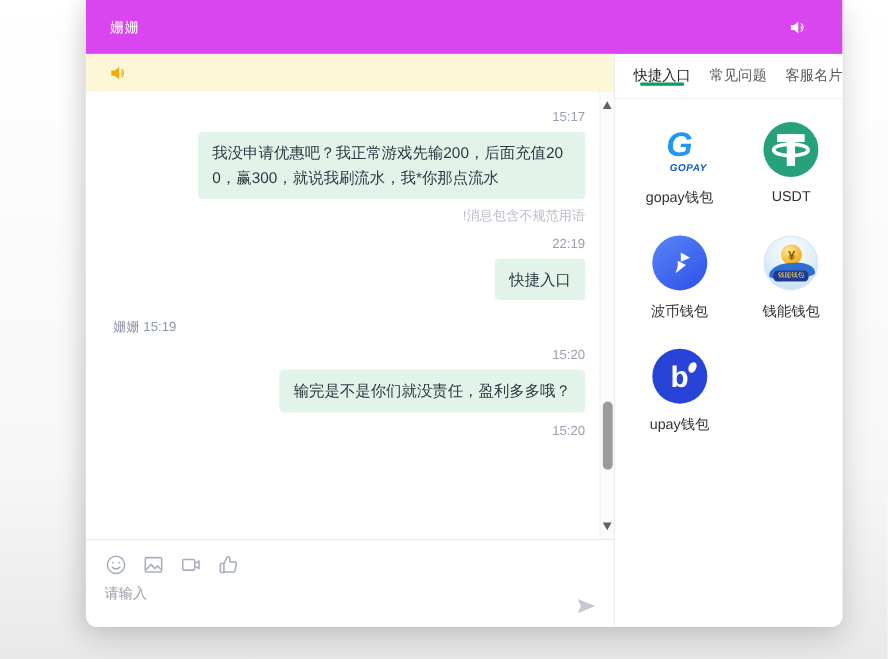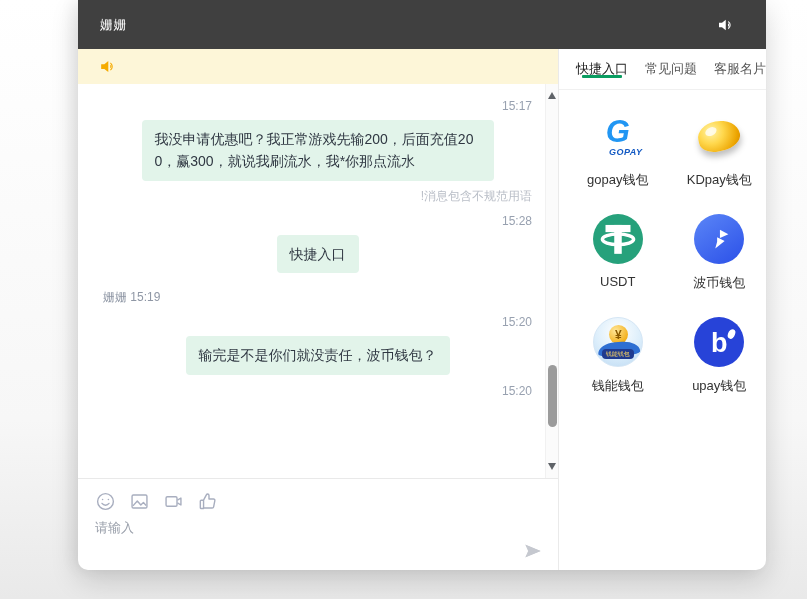--- a/index.html
+++ b/index.html
@@ -6,58 +6,58 @@
   html,body { width:807px; height:599px; overflow:hidden;
     font-family:"Liberation Sans","DejaVu Sans",sans-serif; }
   body { background:linear-gradient(180deg,#ffffff 0%,#f7f7f7 70%,#e9e9e9 100%); position:relative; }
 
   .window { position:absolute; left:78px; top:0; width:688px; height:570px;
     background:#fff; border-radius:0 0 10px 10px;
     box-shadow:0 10px 28px rgba(0,0,0,.16), -6px 0 14px rgba(0,0,0,.05); overflow:hidden;
     display:flex; flex-direction:column; }
 
   
-  .header { height:49px; background:#404040; display:flex; align-items:center;
+  .header { height:49px; background:#d946ef; display:flex; align-items:center;
     justify-content:space-between; padding:0 32px 0 22px; flex:0 0 auto; }
   .header-title { color:#fff; font-size:13px; letter-spacing:.5px; }
   .header-sound { width:18px; height:18px; display:flex; cursor:pointer; }
 
   .content { flex:1; display:flex; min-height:0; }
 
   
   .chat-col { width:480px; flex:0 0 480px; display:flex; flex-direction:column; min-height:0; }
   .notice-bar { height:35px; background:#fdf6d8; display:flex; align-items:center;
     padding-left:20px; flex:0 0 auto; }
   .notice-bar svg { width:19px; height:19px; }
 
   .chat-area { flex:1; position:relative; min-height:0; background:#fff; }
   .messages { position:absolute; inset:0 13px 0 0; padding:6px 13px 8px 25px; overflow:hidden; }
 
   .time { text-align:right; color:#98a1b0; font-size:12px; margin:9px 0 7px; }
   .msg-row { display:flex; margin:0 0 4px; }
-  .msg-row.right { justify-content:center; }
+  .msg-row.right { justify-content:flex-end; }
   .bubble { display:inline-block; max-width:352px; padding:8px 13px; border-radius:4px;
     font-size:14px; line-height:1.6; color:#2f3742; text-align:left; word-break:break-all; }
   .bubble.out { background:#e2f4ea; }
   .bubble.in  { background:#f0f0f2; }
   .notice-text { text-align:right; color:#b9bec7; font-size:12px; margin:7px 0 0; }
   .agent-label { text-align:left; color:#8f97a5; font-size:12px; margin:16px 0 8px; }
 
   
   .scrollbar { position:absolute; top:0; right:0; bottom:0; width:13px;
     background:#fbfbfb; border-left:1px solid #f1f1f1; }
   .scroll-up, .scroll-down { position:absolute; left:2px; width:0; height:0;
     border-left:4.5px solid transparent; border-right:4.5px solid transparent; cursor:pointer; }
   .scroll-up   { top:8px;  border-bottom:7px solid #5f6368; }
   .scroll-down { bottom:8px; border-top:7px solid #5f6368; }
   .scroll-thumb { position:absolute; left:1.5px; top:281px; width:9px; height:62px;
     background:#9b9b9b; border-radius:5px; cursor:grab; }
 
   
-  .input-area { height:92px; flex:0 0 auto; border-top:1px solid #e9e9e9;
+  .input-area { height:80px; flex:0 0 auto; border-top:1px solid #e9e9e9;
     position:relative; padding:12px 16px 8px 17px; }
   .tool-row { display:flex; gap:13px; align-items:center; }
   .tool-icon { width:21px; height:21px; cursor:pointer; color:#a8aebf; }
   .tool-icon svg { width:100%; height:100%; }
   .composer-input { display:block; width:420px; height:48px; border:none; outline:none;
     resize:none; margin-top:7px; font-size:13px; color:#333;
     font-family:"Liberation Sans","DejaVu Sans",sans-serif; background:transparent; }
   .composer-input::placeholder { color:#9aa0ab; }
   .send-btn { position:absolute; right:14px; bottom:8px; width:22px; height:22px; cursor:pointer; }
 
@@ -137,28 +137,28 @@
         </svg>
       </div>
 
       <div class="chat-area">
         <div class="messages" id="messages">
             <div class="time">15:17</div>
             <div class="msg-row right">
               <div class="bubble out">我没申请优惠吧？我正常游戏先输200，后面充值200，赢300，就说我刷流水，我*你那点流水</div>
             </div>
             <div class="notice-text">!消息包含不规范用语</div>
-            <div class="time">15:28</div>
+            <div class="time">22:19</div>
             <div class="msg-row right">
               <div class="bubble out">快捷入口</div>
             </div>
             <div class="agent-label">姗姗 15:19</div>
             <div class="time">15:20</div>
             <div class="msg-row right">
-              <div class="bubble out">输完是不是你们就没责任，波币钱包？</div>
+              <div class="bubble out">输完是不是你们就没责任，盈利多多哦？</div>
             </div>
             <div class="time">15:20</div>
           </div>
         <div class="scrollbar">
           <div class="scroll-up"></div>
           <div class="scroll-thumb"></div>
           <div class="scroll-down"></div>
         </div>
       </div>
 
@@ -211,26 +211,20 @@
             <div class="wallet-icon">
               <div class="gopay-wrap">
                 <span class="gopay-g">G</span>
                 <span class="gopay-txt">GOPAY</span>
               </div>
             </div>
             <div class="wallet-label">gopay钱包</div>
           </div>
           <div class="wallet-item">
             <div class="wallet-icon">
-              <div class="kd-bean"></div>
-            </div>
-            <div class="wallet-label">KDpay钱包</div>
-          </div>
-          <div class="wallet-item">
-            <div class="wallet-icon">
               <div class="logo-circle usdt-bg">
                 <svg viewBox="0 0 32 32" width="50" height="50">
                   <rect x="8" y="7" width="16" height="4.6" fill="#fff"></rect>
                   <rect x="13.6" y="7" width="4.8" height="18.5" fill="#fff"></rect>
                   <ellipse cx="16" cy="16.2" rx="10" ry="3.4" fill="none" stroke="#fff" stroke-width="2.2"></ellipse>
                 </svg>
               </div>
             </div>
             <div class="wallet-label">USDT</div>
           </div>

